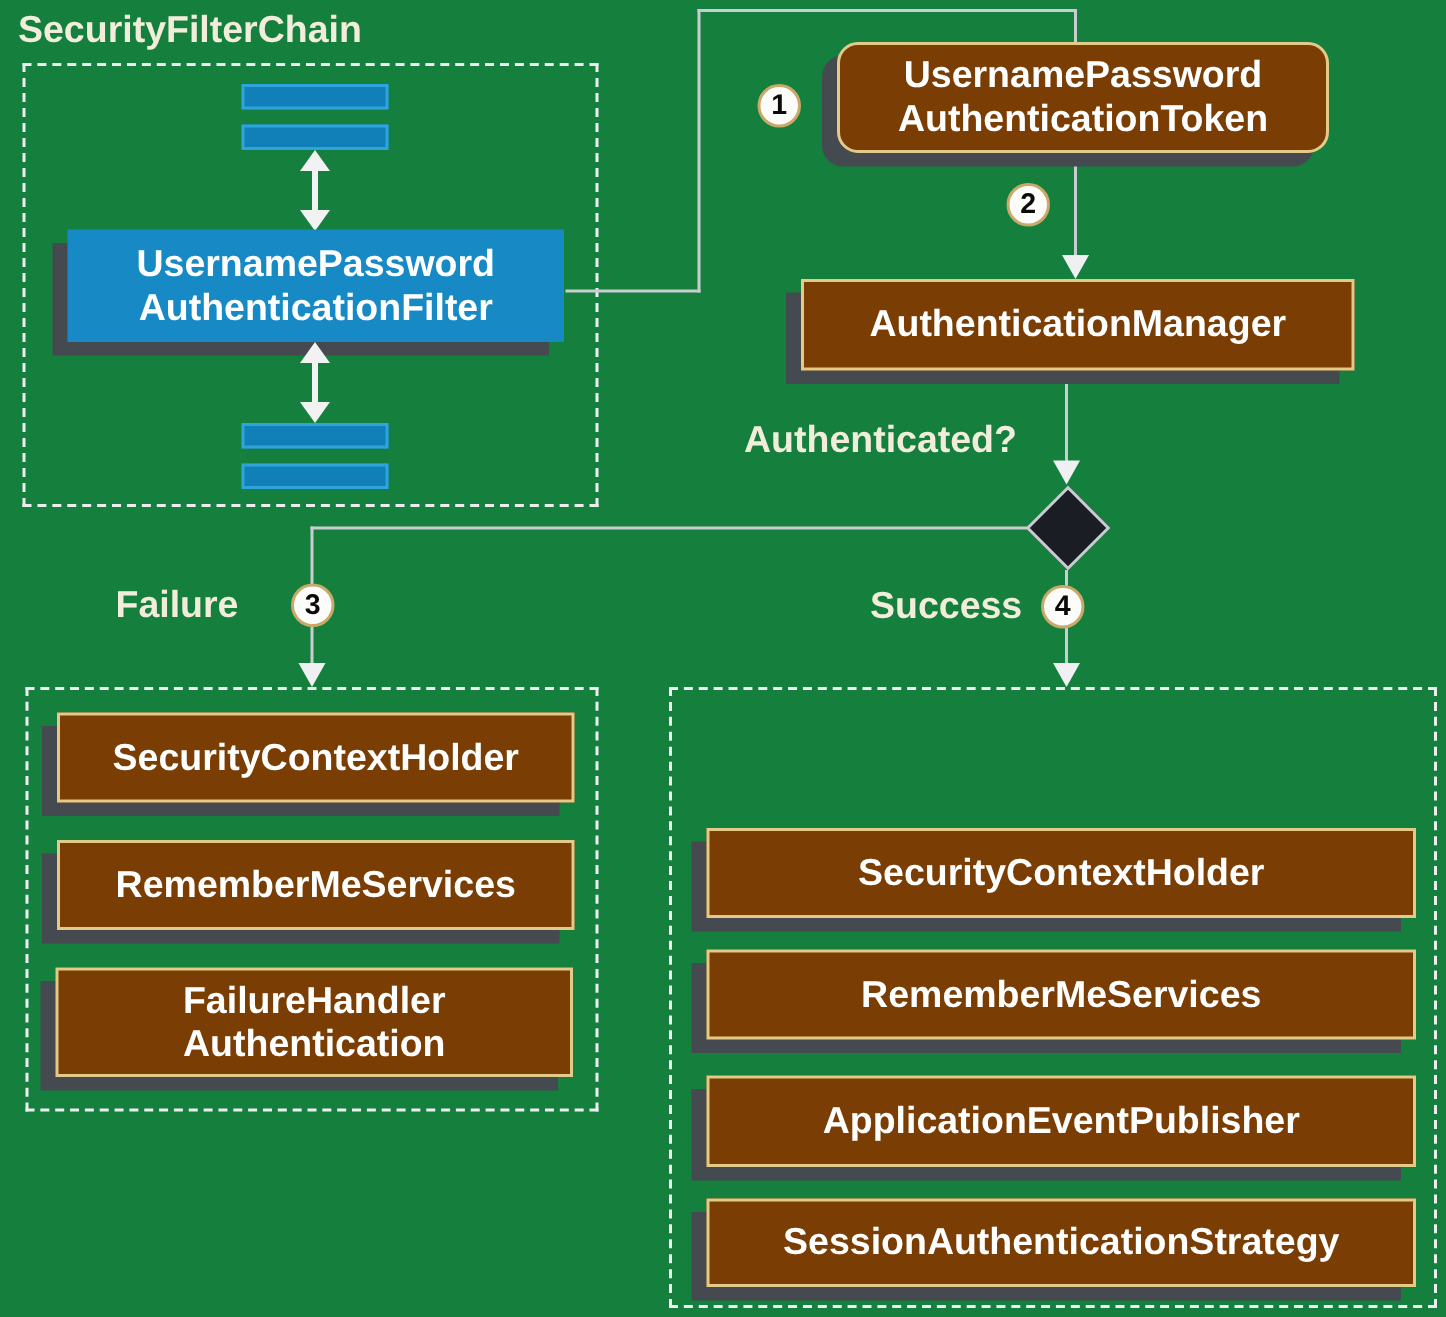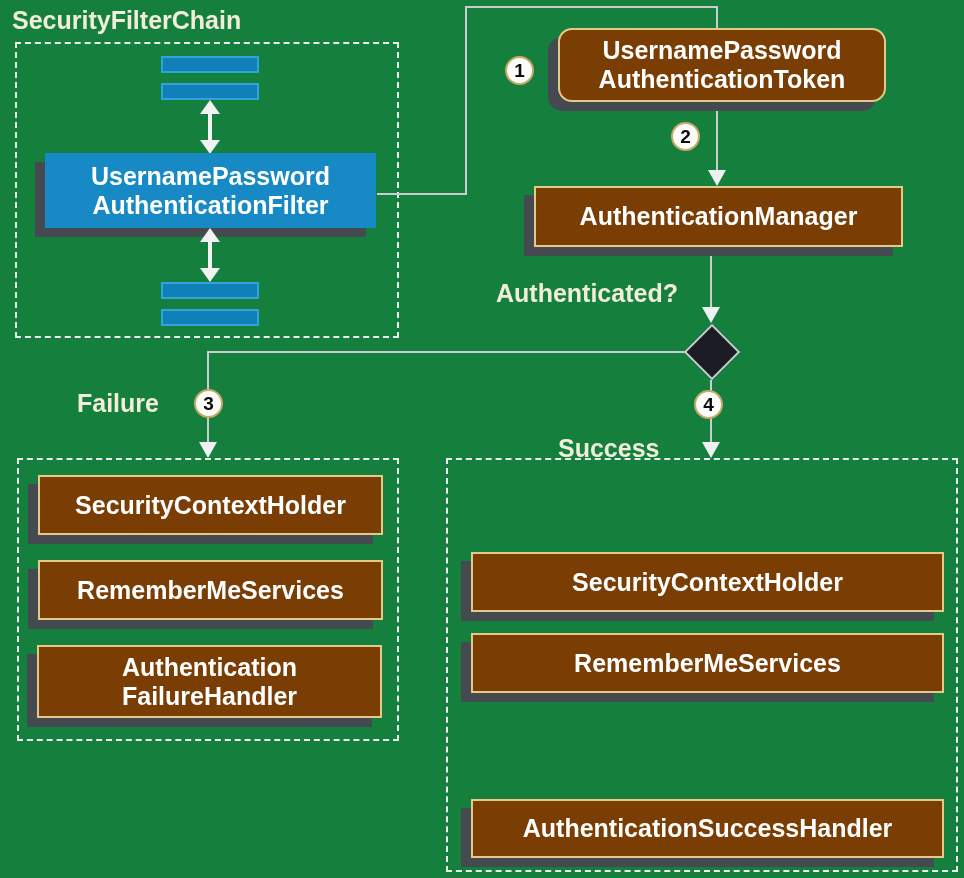--- a/index.html
+++ b/index.html
@@ -102,41 +102,44 @@
   <div class="line" style="left:207px; top:351px; width:478px; height:2px;"></div>
   <div class="line" style="left:207px; top:351px; width:2px; height:92px;"></div>
   <div class="ah" style="left:199px; top:442px;"></div>
 
   <div class="line" style="left:710px; top:380px; width:2px; height:63px;"></div>
   <div class="ah" style="left:702px; top:442px;"></div>
 
   <div class="label" style="left:77px; top:389px;">Failure</div>
   <div class="badge" style="left:194px; top:389px;">3</div>
 
-  <div class="label" style="left:558px; top:390px;margin-top:44px;">Success</div>
+  <div class="label" style="left:580px; top:390px;">Success</div>
   <div class="badge" style="left:694px; top:390px;">4</div>
 
   <div class="dotted" style="left:17px; top:458px; width:382px; height:283px;"></div>
 
   <div class="node brown" style="left:38px; top:475px; width:345px; height:60px;">
     <span>SecurityContextHolder</span>
   </div>
   <div class="node brown" style="left:38px; top:560px; width:345px; height:60px;">
     <span>RememberMeServices</span>
   </div>
   <div class="node brown" style="left:37px; top:645px; width:345px; height:73px;">
+    <span>FailureHandler</span>
     <span>Authentication</span>
-    <span>FailureHandler</span>
   </div>
 
   <div class="dotted" style="left:446px; top:458px; width:512px; height:414px;"></div>
 
   <div class="node brown" style="left:471px; top:552px; width:473px; height:60px;">
     <span>SecurityContextHolder</span>
   </div>
   <div class="node brown" style="left:471px; top:633px; width:473px; height:60px;">
     <span>RememberMeServices</span>
   </div>
+  <div class="node brown" style="left:471px; top:717px; width:473px; height:61px;">
+    <span>ApplicationEventPublisher</span>
+  </div>
   <div class="node brown" style="left:471px; top:799px; width:473px; height:59px;">
-    <span>AuthenticationSuccessHandler</span>
+    <span>SessionAuthenticationStrategy</span>
   </div>
 
 </div>
 
 </body></html>

